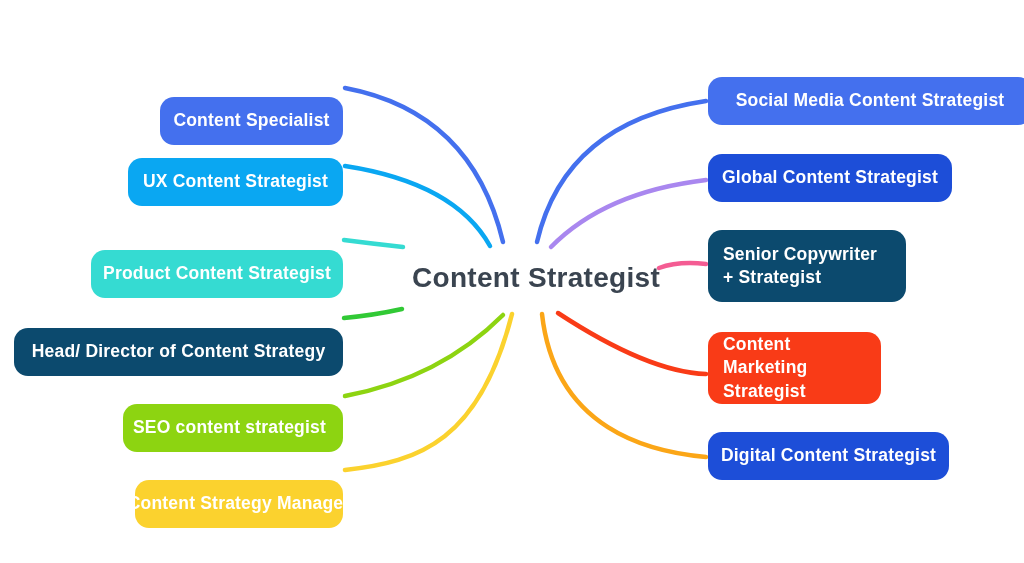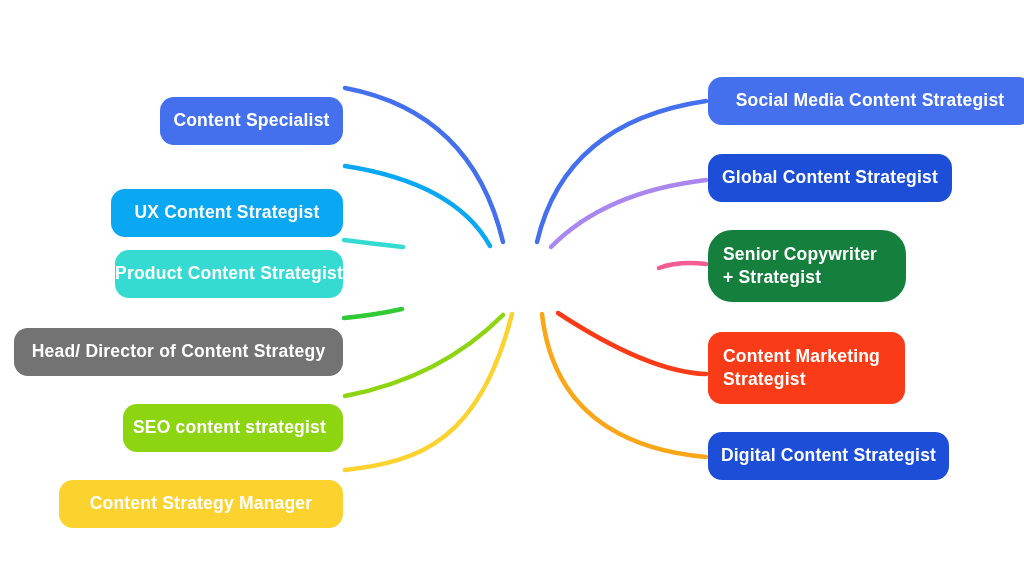--- a/index.html
+++ b/index.html
@@ -26,31 +26,31 @@
     box-sizing: border-box;
     padding: 0 15px;
     line-height: 1.32;
     cursor: default;
   }
   .node.single { white-space: nowrap; }
   .node.multi { justify-content: flex-start; text-align: left; }
   
   .nL { right: 681px; height: 48px; margin-top: 34px; }
   .nL1 { top: 63px;  width: 183px; }
-  .nL2 { top: 155px; width: 232px; }
-  .nL3 { top: 216px; width: 228px; }
+  .nL2 { top: 124px; width: 215px; }
+  .nL3 { top: 216px; width: 252px; }
   .nL4 { top: 294px; width: 329px; }
   .nL5 { top: 370px; width: 220px; padding-left: 8px; }
-  .nL6 { top: 446px; width: 284px; }
+  .nL6 { top: 446px; width: 208px; }
   
   .nR { left: 708px; height: 48px; }
   .nR1 { top: 77px;  width: 324px; }
   .nR2 { top: 154px; width: 244px; }
   .nR3 { top: 230px; width: 198px; height: 72px; }
-  .nR4 { top: 332px; width: 197px; height: 72px; }
+  .nR4 { top: 332px; width: 173px; height: 72px; }
   .nR5 { top: 432px; width: 241px; }
   .root-topic {
     position: absolute;
     z-index: 3;
     left: 412px; top: 262px;
     width: 230px;
     text-align: center;
     font-size: 28px;
     font-weight: bold;
     letter-spacing: 0.3px;
@@ -73,23 +73,24 @@
     <path class="branch" d="M706,101 Q565,122 537,242" stroke="#4470EE"></path>
     <path class="branch" d="M706,180 Q605,192 551,247" stroke="#A987EF"></path>
     <path class="branch" d="M706,264 Q678,261 659,268" stroke="#F45C93"></path>
     <path class="branch" d="M706,374 Q648,372 558,313" stroke="#F93B17"></path>
     <path class="branch" d="M706,457 C650,452 555,430 542,314" stroke="#FBA617"></path>
   </svg>
 
   <div class="node single nL nL1" style="background-color: rgb(68, 112, 238);">Content Specialist</div>
   <div class="node single nL nL2" style="background-color: rgb(10, 167, 242);">UX Content Strategist</div>
   <div class="node single nL nL3" style="background-color: rgb(53, 219, 210);">Product Content Strategist</div>
-  <div class="node single nL nL4" style="background-color: #737373;">Head/ Director of Content Strategy</div>
+  <div class="node single nL nL4" style="background-color: #0c4a6e;">Head/ Director of Content Strategy</div>
   <div class="node single nL nL5" style="background-color: rgb(141, 212, 17);">SEO content strategist</div>
   <div class="node single nL nL6" style="background-color: rgb(251, 210, 46);">Content Strategy Manager</div>
 
   <div class="node single nR nR1" style="background-color: rgb(68, 112, 238);">Social Media Content Strategist</div>
   <div class="node single nR nR2" style="background-color: #1d4ed8;">Global Content Strategist</div>
-  <div class="node multi  nR nR3" style="background-color: #15803d; border-radius: 24px;">Senior Copywriter + Strategist</div>
+  <div class="node multi  nR nR3" style="background-color: #0c4a6e;">Senior Copywriter + Strategist</div>
   <div class="node multi  nR nR4" style="background-color: rgb(249, 59, 23);">Content Marketing Strategist</div>
   <div class="node single nR nR5" style="background-color: #1d4ed8;">Digital Content Strategist</div>
 
+  <div class="root-topic" style="color: rgb(58, 68, 80);">Content Strategist</div>
 </div>
 
 </body></html>

